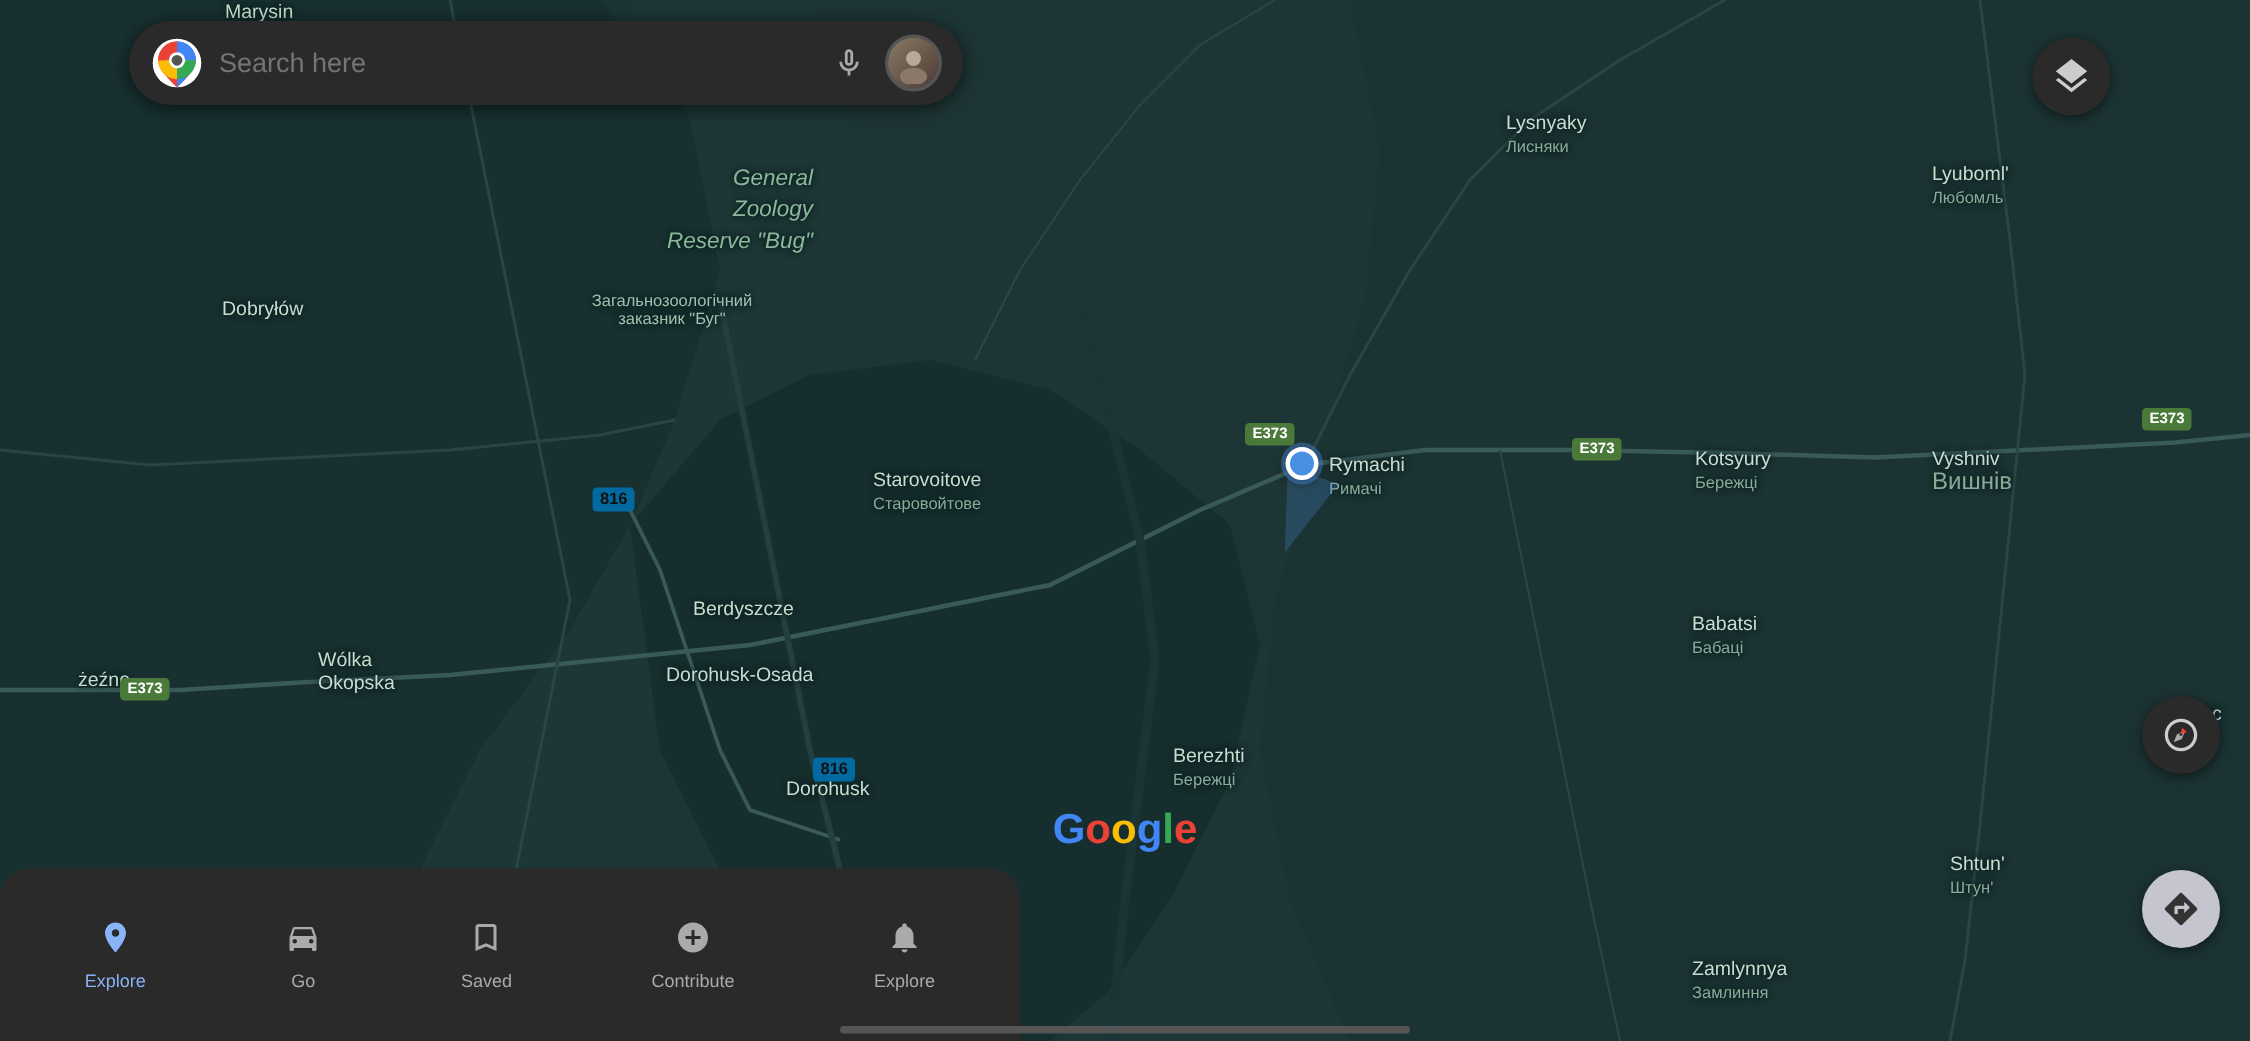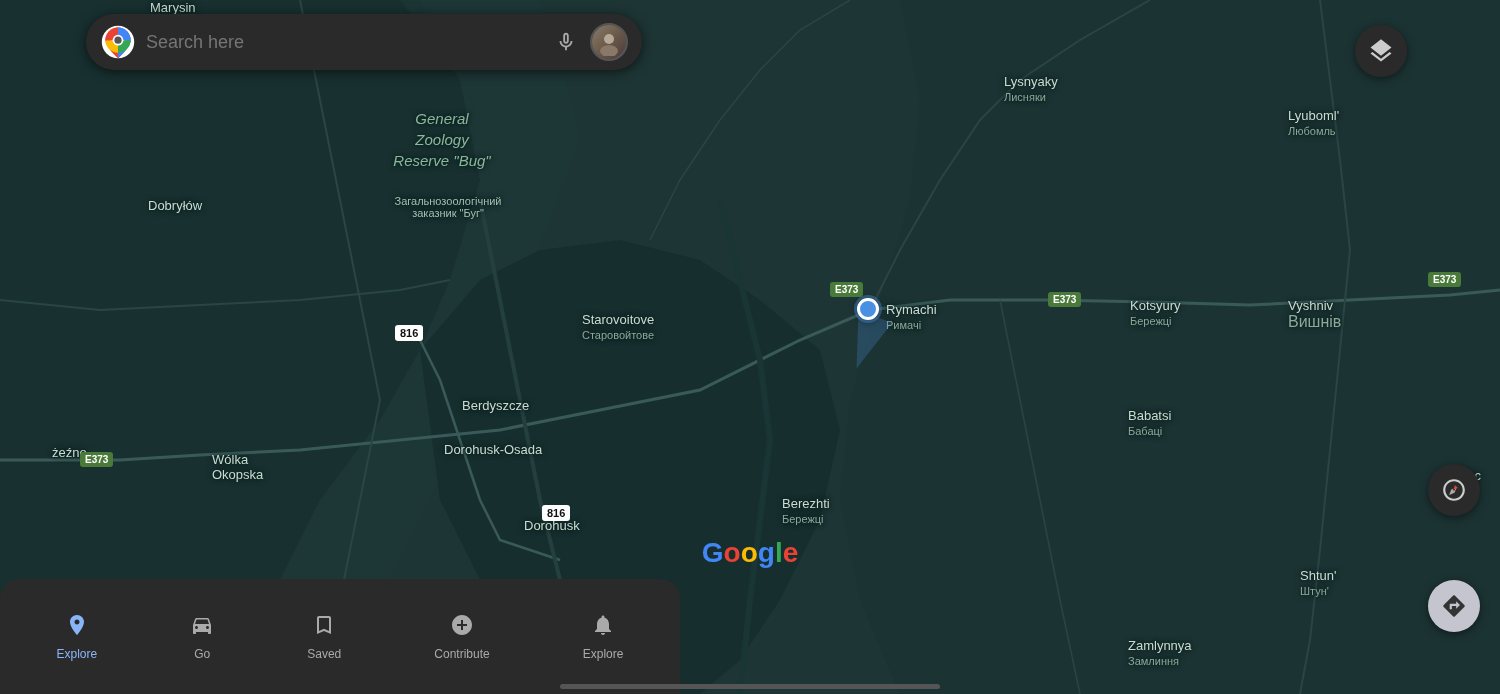--- a/index.html
+++ b/index.html
@@ -35,32 +35,32 @@
       font-size: 13px;
       font-weight: 500;
       white-space: nowrap;
       text-shadow: 0 0 3px #0d1f1f, 0 0 6px #0d1f1f;
       pointer-events: none;
     }
     .map-label.italic {
       font-style: italic;
       color: #8ab89a;
       font-size: 15px;
-      text-align: center;
+      text-align: right;
       line-height: 1.4;
     }
     .map-label.small {
       font-size: 11px;
       color: #a0c0b0;
     }
 
     
     .road-badge {
       position: absolute;
-      background: #ffffff;
+      background: #0369a1;
       color: #111;
       font-size: 11px;
       font-weight: bold;
       padding: 2px 5px;
       border-radius: 3px;
       pointer-events: none;
     }
     .road-badge.green {
       background: #4a7a3a;
       color: #fff;
@@ -302,21 +302,21 @@
 
     <path d="M720,200 L740,280 L760,360 L770,440 L760,520 L750,600 L740,694" stroke="#1a3535" stroke-width="6" fill="none"></path>
   </svg>
 
   <div class="map-label" style="top:0px;left:150px;">Marysin</div>
   <div class="map-label" style="top:198px;left:148px;">Dobryłów</div>
   <div class="map-label italic" style="top:108px;left:342px;width:200px;">General<br>Zoology<br>Reserve "Bug"</div>
   <div class="map-label small" style="top:195px;left:338px;width:220px;text-align:center;">Загальнозоологічний<br>заказник "Буг"</div>
   <div class="map-label" style="top:312px;left:582px;">Starovoitove<br><span style="font-size:11px;color:#8aaa9a">Старовойтове</span></div>
   <div class="map-label" style="top:398px;left:462px;">Berdyszcze</div>
-  <div class="map-label" style="top:432px;left:212px;margin-top:20px;">Wólka<br>Okopska</div>
+  <div class="map-label" style="top:432px;left:212px;">Wólka<br>Okopska</div>
   <div class="map-label" style="top:442px;left:444px;text-align:right;">Dorohusk-Osada</div>
   <div class="map-label" style="top:518px;left:524px;">Dorohusk</div>
   <div class="map-label" style="top:302px;left:886px;">Rymachi<br><span style="font-size:11px;color:#8aaa9a">Римачі</span></div>
   <div class="map-label" style="top:74px;left:1004px;">Lysnyaky<br><span style="font-size:11px;color:#8aaa9a">Лисняки</span></div>
   <div class="map-label" style="top:108px;left:1288px;">Lyuboml'<br><span style="font-size:11px;color:#8aaa9a">Любомль</span></div>
   <div class="map-label" style="top:298px;left:1130px;">Kotsyury<br><span style="font-size:11px;color:#8aaa9a">Бережці</span></div>
   <div class="map-label" style="top:298px;left:1288px;">Vyshniv<br><span style="font-size:16px;color:#8aaa9a">Вишнів</span></div>
   <div class="map-label" style="top:408px;left:1128px;">Babatsi<br><span style="font-size:11px;color:#8aaa9a">Бабаці</span></div>
   <div class="map-label" style="top:496px;left:782px;">Berezhti<br><span style="font-size:11px;color:#8aaa9a">Бережці</span></div>
   <div class="map-label" style="top:568px;left:1300px;">Shtun'<br><span style="font-size:11px;color:#8aaa9a">Штун'</span></div>

